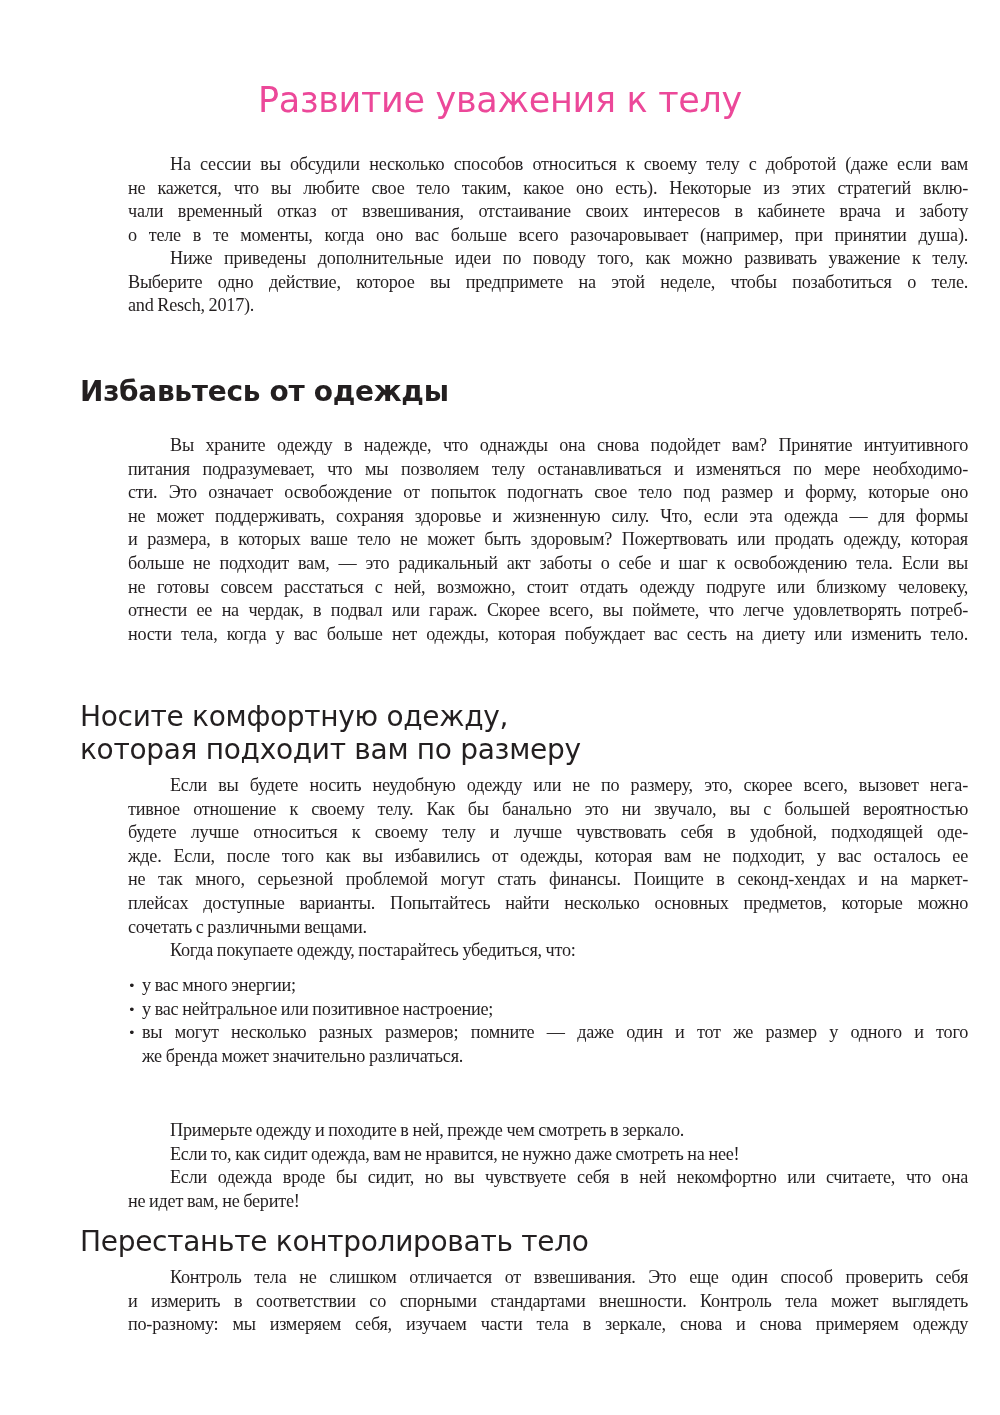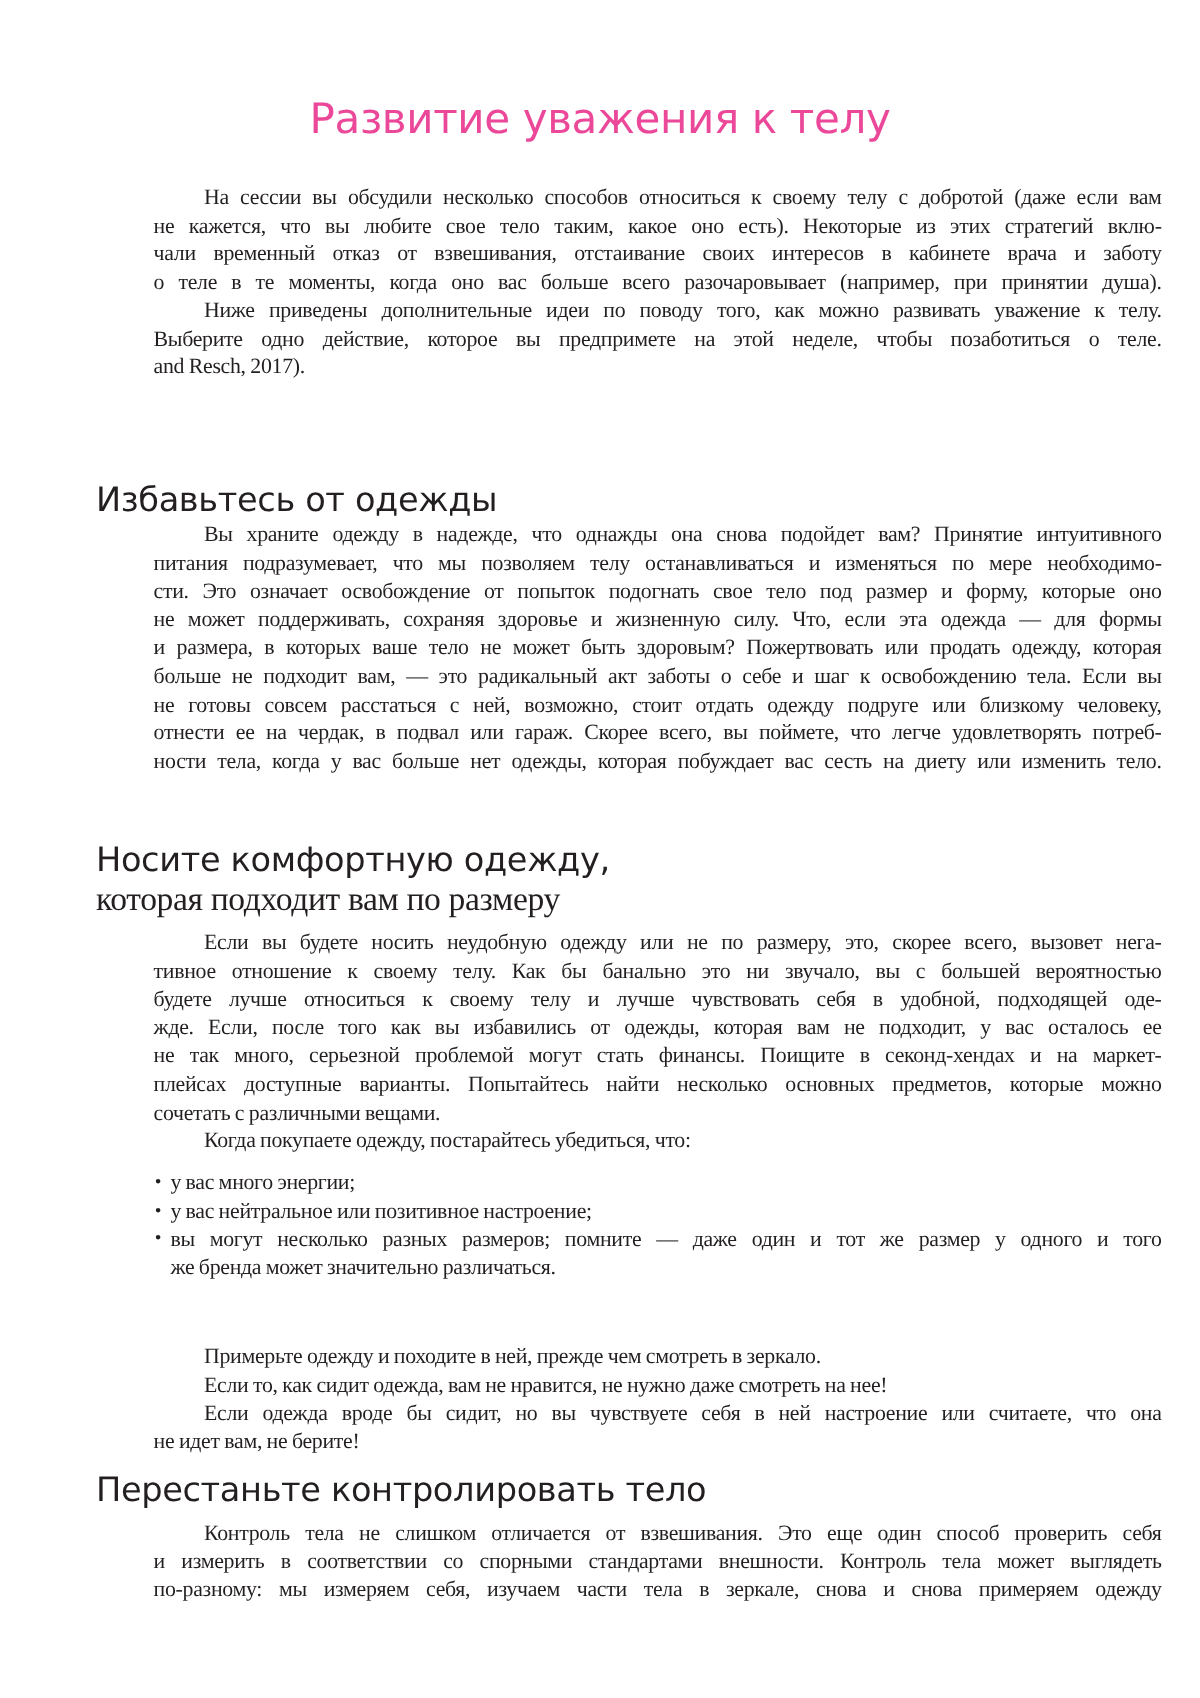--- a/index.html
+++ b/index.html
@@ -98,36 +98,36 @@
     <span class="line">чали временный отказ от взвешивания, отстаивание своих интересов в кабинете врача и заботу</span>
     <span class="line">о теле в те моменты, когда оно вас больше всего разочаровывает (например, при принятии душа).</span>
   </div>
 
   <div class="block" style="top:247px;">
     <span class="line indent">Ниже приведены дополнительные идеи по поводу того, как можно развивать уважение к телу.</span>
     <span class="line">Выберите одно действие, которое вы предпримете на этой неделе, чтобы позаботиться о теле.</span>
     <span class="line last">and Resch, 2017).</span>
   </div>
 
-  <h2 class="h2" style="top:400px;">Избавьтесь от одежды</h2>
+  <h2 class="h2" style="top:375px;font-weight:bold;">Избавьтесь от одежды</h2>
   <div class="block" style="top:434px;">
     <span class="line indent">Вы храните одежду в надежде, что однажды она снова подойдет вам? Принятие интуитивного</span>
     <span class="line">питания подразумевает, что мы позволяем телу останавливаться и изменяться по мере необходимо-</span>
     <span class="line">сти. Это означает освобождение от попыток подогнать свое тело под размер и форму, которые оно</span>
     <span class="line">не может поддерживать, сохраняя здоровье и жизненную силу. Что, если эта одежда — для формы</span>
     <span class="line">и размера, в которых ваше тело не может быть здоровым? Пожертвовать или продать одежду, которая</span>
     <span class="line">больше не подходит вам, — это радикальный акт заботы о себе и шаг к освобождению тела. Если вы</span>
     <span class="line">не готовы совсем расстаться с ней, возможно, стоит отдать одежду подруге или близкому человеку,</span>
     <span class="line">отнести ее на чердак, в подвал или гараж. Скорее всего, вы поймете, что легче удовлетворять потреб-</span>
     <span class="line">ности тела, когда у вас больше нет одежды, которая побуждает вас сесть на диету или изменить тело.</span>
   </div>
 
   <div class="h2" style="top:700px;">
     <span style="display:block;">Носите комфортную одежду,</span>
-    <span style="display:block;font-family:Liberation Serif, serif;">которая подходит вам по размеру</span>
+    <span style="display:block;">которая подходит вам по размеру</span>
   </div>
   <div class="block" style="top:774px;">
     <span class="line indent">Если вы будете носить неудобную одежду или не по размеру, это, скорее всего, вызовет нега-</span>
     <span class="line">тивное отношение к своему телу. Как бы банально это ни звучало, вы с большей вероятностью</span>
     <span class="line">будете лучше относиться к своему телу и лучше чувствовать себя в удобной, подходящей оде-</span>
     <span class="line">жде. Если, после того как вы избавились от одежды, которая вам не подходит, у вас осталось ее</span>
     <span class="line">не так много, серьезной проблемой могут стать финансы. Поищите в секонд-хендах и на маркет-</span>
     <span class="line">плейсах доступные варианты. Попытайтесь найти несколько основных предметов, которые можно</span>
     <span class="line last">сочетать с различными вещами.</span>
     <span class="line indent last">Когда покупаете одежду, постарайтесь убедиться, что:</span>
@@ -145,21 +145,21 @@
     <div class="bullet-line">
       <span class="bullet-glyph">•</span>
       <span class="line">вы могут несколько разных размеров; помните — даже один и тот же размер у одного и того</span>
       <span class="line last">же бренда может значительно различаться.</span>
     </div>
   </div>
 
   <div class="block" style="top:1119px;">
     <span class="line indent last">Примерьте одежду и походите в ней, прежде чем смотреть в зеркало.</span>
     <span class="line indent last">Если то, как сидит одежда, вам не нравится, не нужно даже смотреть на нее!</span>
-    <span class="line indent">Если одежда вроде бы сидит, но вы чувствуете себя в ней настроение или считаете, что она</span>
+    <span class="line indent">Если одежда вроде бы сидит, но вы чувствуете себя в ней некомфортно или считаете, что она</span>
     <span class="line last">не идет вам, не берите!</span>
   </div>
 
   <h2 class="h2" style="top:1225px;">Перестаньте контролировать тело</h2>
   <div class="block" style="top:1266px;">
     <span class="line indent">Контроль тела не слишком отличается от взвешивания. Это еще один способ проверить себя</span>
     <span class="line">и измерить в соответствии со спорными стандартами внешности. Контроль тела может выглядеть</span>
     <span class="line">по-разному: мы измеряем себя, изучаем части тела в зеркале, снова и снова примеряем одежду</span>
   </div>
 

